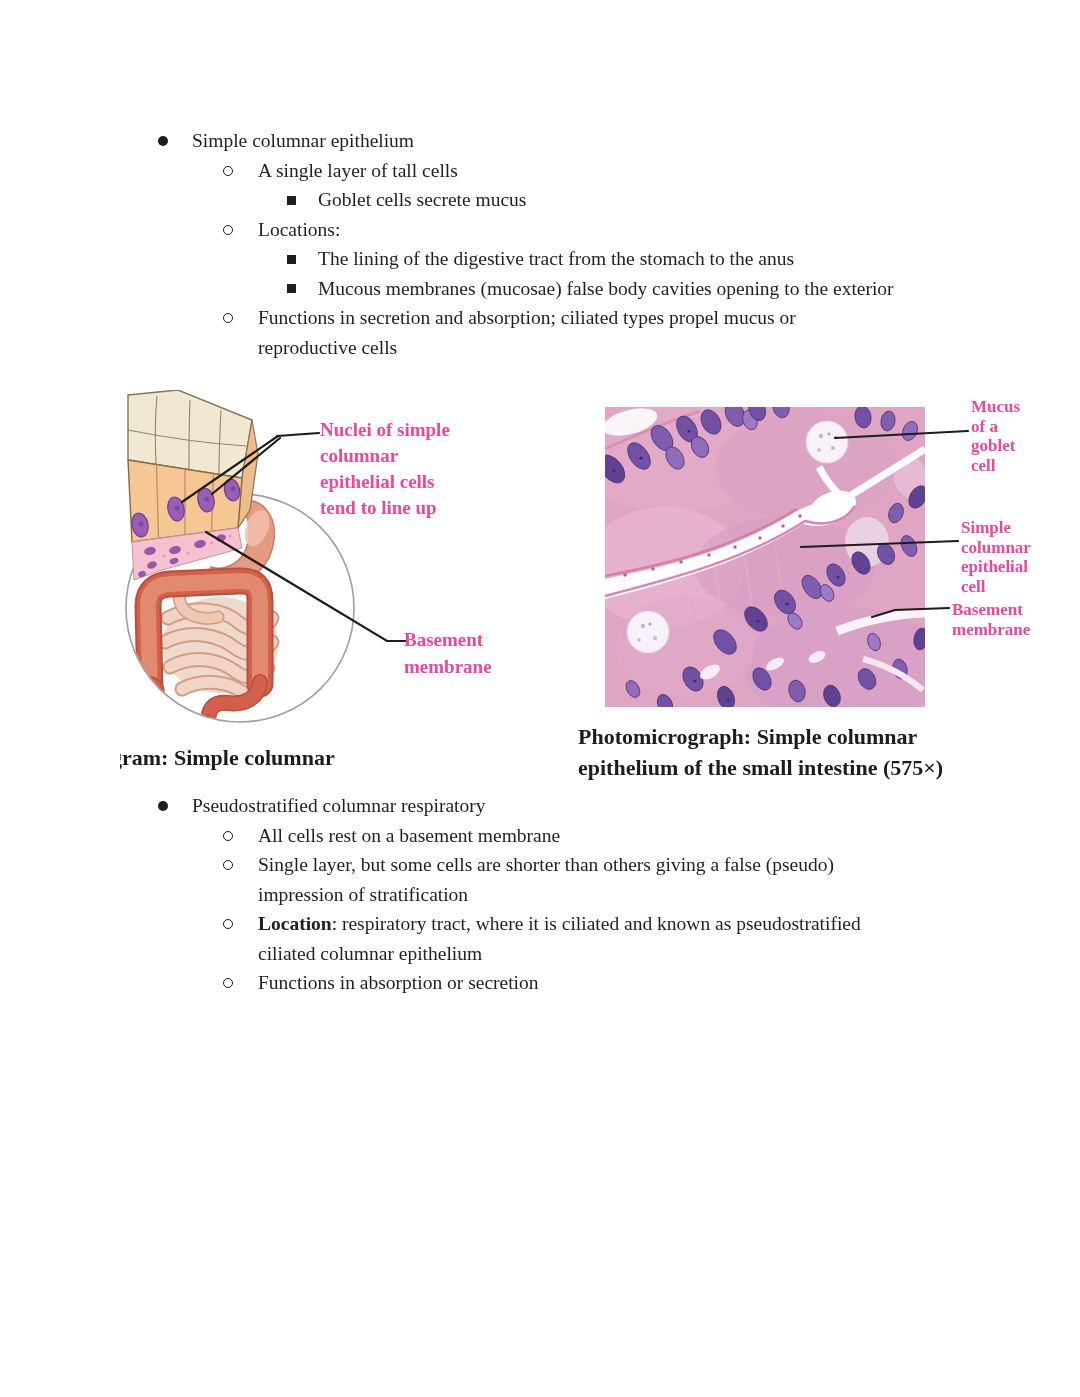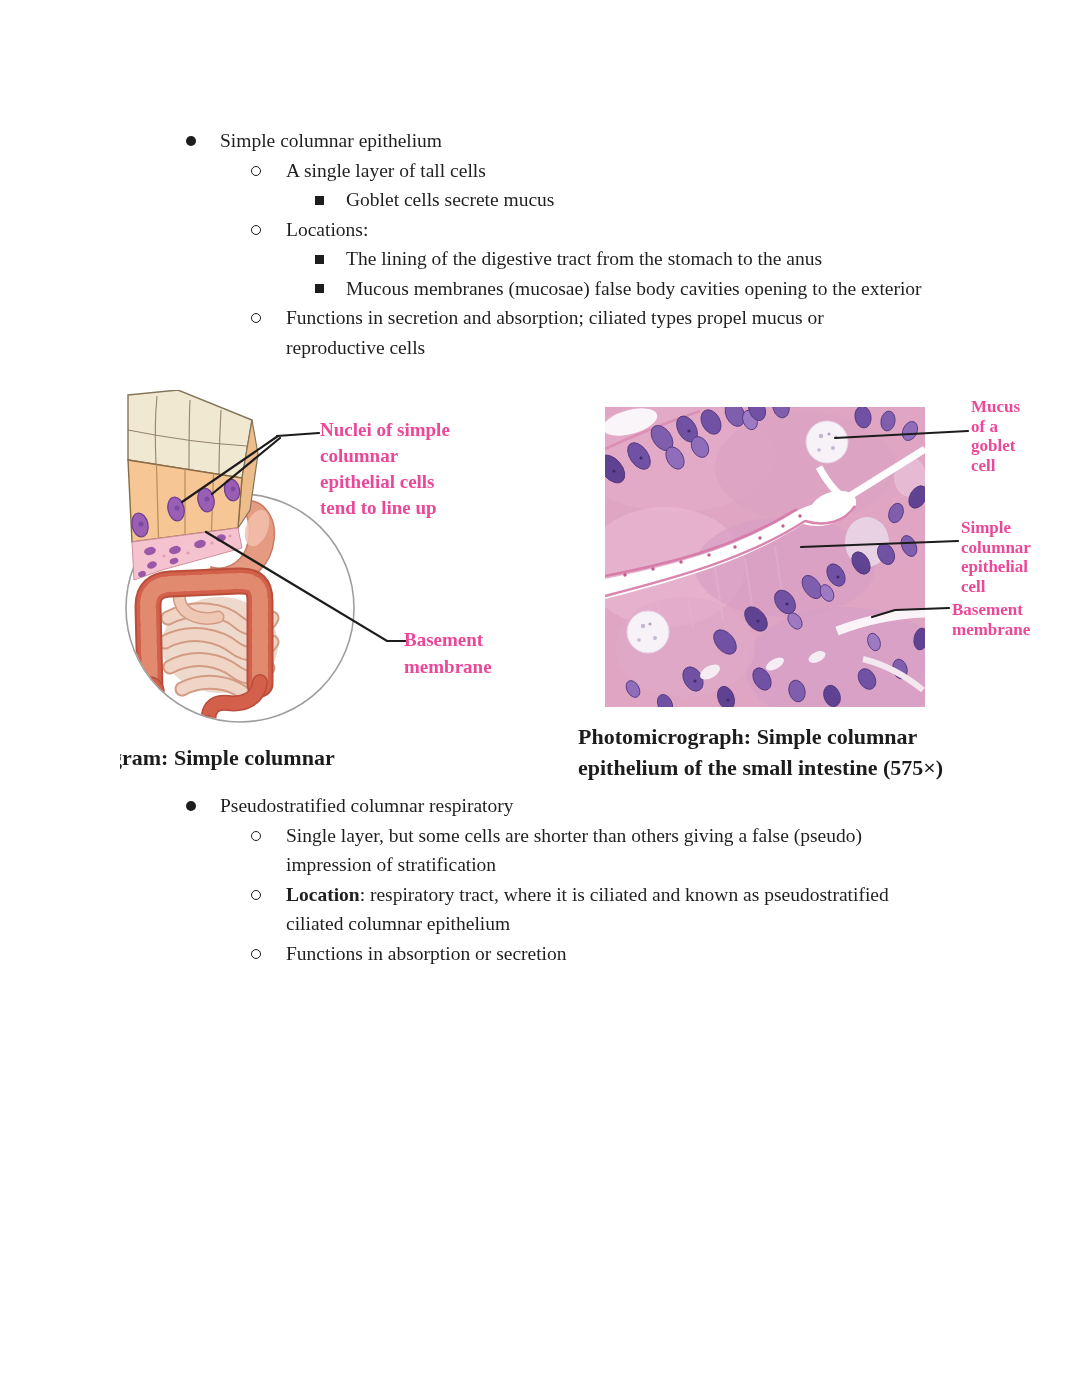--- a/index.html
+++ b/index.html
@@ -4,21 +4,21 @@
 <style>
   html,body { margin:0; padding:0; background:#ffffff; }
   .page {
     position:relative; width:1080px; height:1397px; background:#ffffff;
     font-family:"Liberation Serif","DejaVu Serif",serif; color:#1f1f1f; overflow:hidden;
   }
   
   .notes { position:absolute; left:0; right:70px; }
   #notes-top { top:126px; }
   #notes-bottom { top:791px; }
-  .li { display:flex; align-items:flex-start; font-size:19.5px; line-height:29.5px;margin-left:28px; }
+  .li { display:flex; align-items:flex-start; font-size:19.5px; line-height:29.5px; }
   .l1 { padding-left:158px; }
   .l2 { padding-left:223px; }
   .l3 { padding-left:287px; }
   .marker { flex:none; margin-top:10px; }
   .l1 .marker { width:10px; height:10px; border-radius:50%; background:#1d1d1d; margin-right:24px; }
   .l2 .marker { width:10px; height:10px; border-radius:50%; border:1.7px solid #1d1d1d; box-sizing:border-box; background:#fff; margin-right:25px; }
   .l3 .marker { width:9px; height:9px; background:#1d1d1d; margin-right:22px; margin-top:10.5px; }
   .txt { white-space:pre-line; }
   .b { font-weight:bold; }
   
@@ -318,20 +318,24 @@
   <div class="fig-caption" id="cap-right">Photomicrograph: Simple columnar
 epithelium of the small intestine (575×)</div>
 
   <div class="notes" id="notes-bottom">
     <div class="li l1">
         <span class="marker"></span>
         <div class="txt">Pseudostratified columnar respiratory</div>
       </div>
     <div class="li l2">
         <span class="marker"></span>
+        <div class="txt">All cells rest on a basement membrane</div>
+      </div>
+    <div class="li l2">
+        <span class="marker"></span>
         <div class="txt">Single layer, but some cells are shorter than others giving a false (pseudo)
 impression of stratification</div>
       </div>
     <div class="li l2">
         <span class="marker"></span>
         <div class="txt"><span class="b">Location</span><span>: respiratory tract, where it is ciliated and known as pseudostratified
 ciliated columnar epithelium</span></div>
       </div>
     <div class="li l2">
         <span class="marker"></span>

